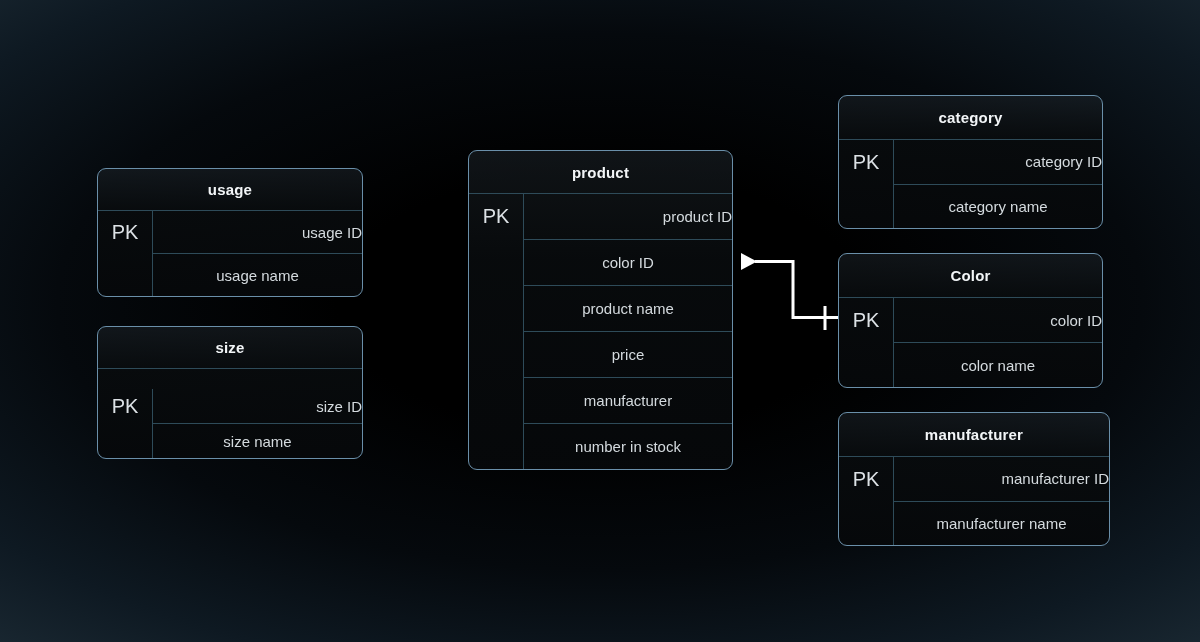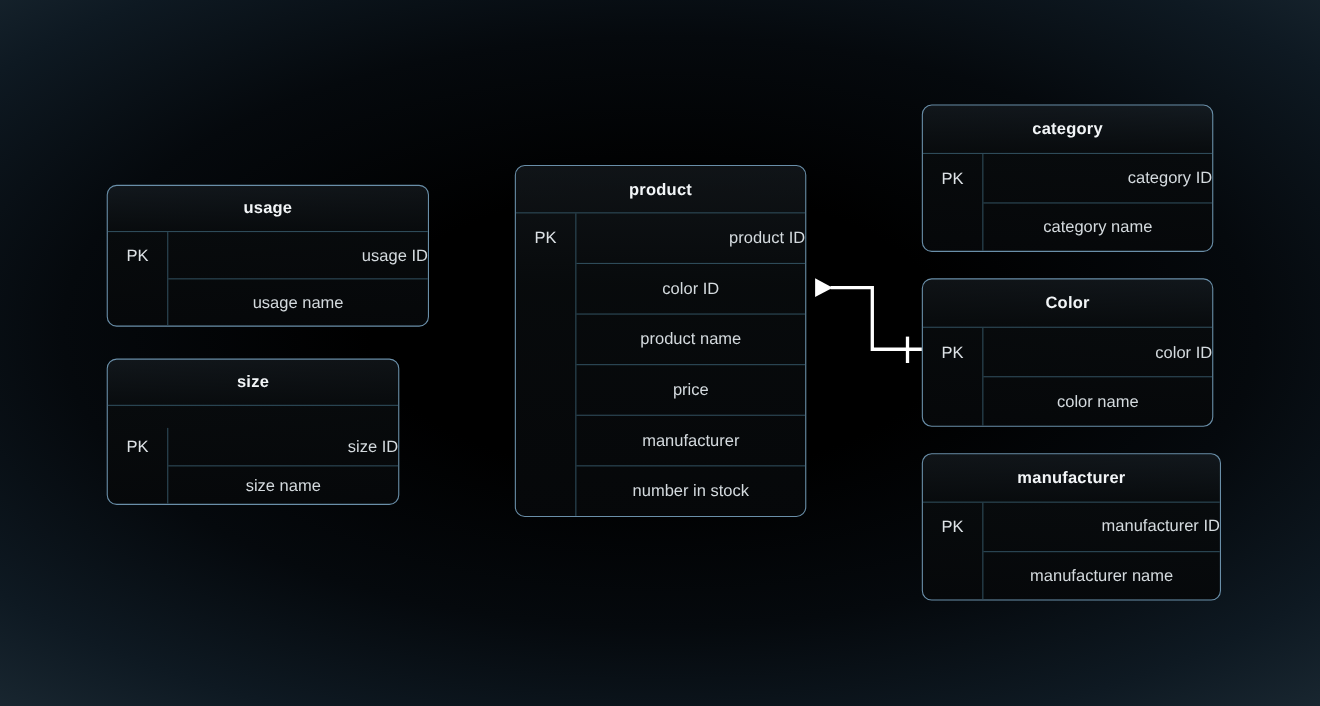--- a/index.html
+++ b/index.html
@@ -26,38 +26,38 @@
   }
   .er-body{flex:1;display:flex;min-height:0;}
   .pk-col{
     flex:0 0 55px;box-sizing:border-box;
     border-right:1px solid #2e4b59;
     display:flex;flex-direction:column;
   }
   .pk-label{
     height:calc(100% / var(--n));
     display:flex;align-items:center;justify-content:center;
-    color:#dde2e6;font-size:15px;text-align:center;
+    color:#dde2e6;font-size:20px;text-align:center;
   }
   .fields-col{flex:1;display:flex;flex-direction:column;}
   .er-row{
     flex:1;display:flex;align-items:center;justify-content:center;
     border-top:1px solid #2e4b59;
     color:#d4dade;font-size:15px;
   }
   .er-row:first-child{border-top:none;justify-content:flex-end;}
 
   #connector-layer{position:absolute;left:0;top:0;width:1200px;height:642px;pointer-events:none;}
 </style>
 </head>
 <body>
 
 <div id="canvas">
 
-  <div class="er-table" style="left:97px;top:168px;width:293px;height:129px;--hh:42px;--n:2;">
+  <div class="er-table" style="left:97px;top:168px;width:266px;height:129px;--hh:42px;--n:2;">
     <div class="er-header">usage</div>
     <div class="er-body">
       <div class="pk-col">
         <span class="pk-label">PK</span>
       </div>
       <div class="fields-col">
           <div class="er-row">
             <span>usage ID</span>
           </div>
           <div class="er-row">

